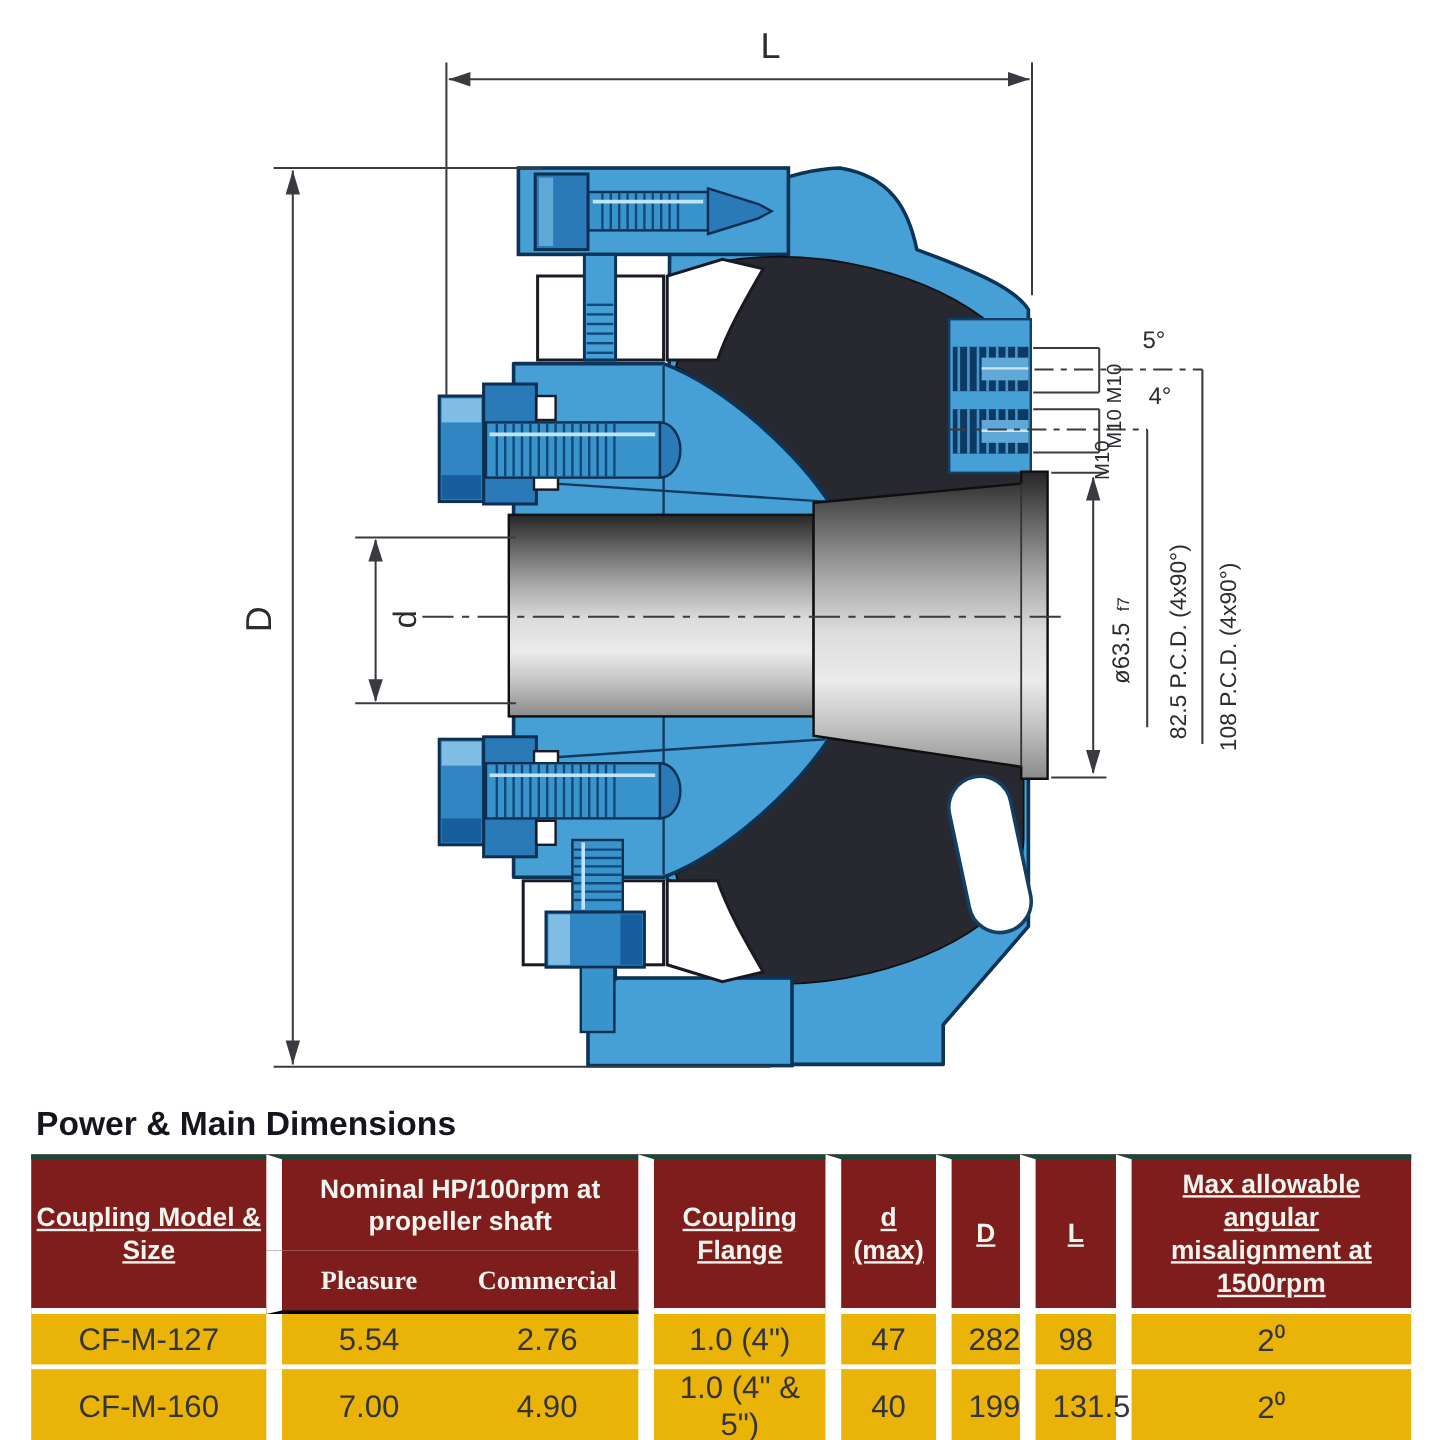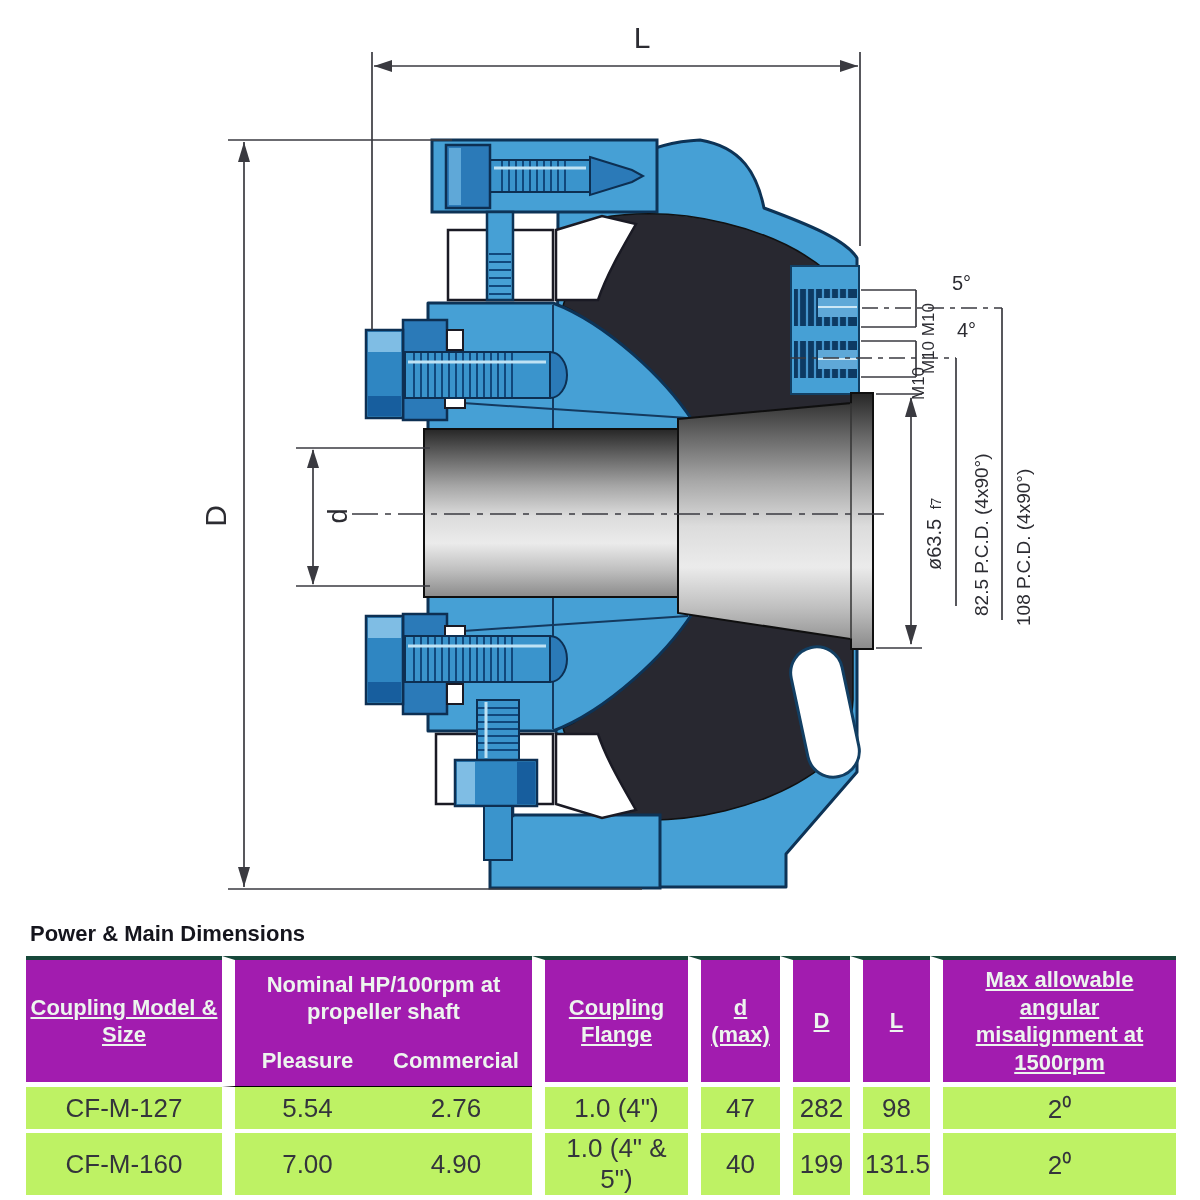--- a/index.html
+++ b/index.html
@@ -2,29 +2,29 @@
 <html><head>
 <meta charset="utf-8">
 <style>
   html,body{margin:0;padding:0;background:#fff;}
   .page{position:relative;width:1200px;height:1200px;background:#ffffff;overflow:hidden;
         font-family:"Liberation Sans", sans-serif;}
   .diagram{position:absolute;left:0;top:0;width:1200px;height:920px;}
   .diagram svg{display:block;}
 
   .tablock{position:absolute;left:26px;top:921px;width:1150px;}
-  .tbl-title{font-size:22px;font-weight:bold;color:#15151d;margin:0 0 9px 4px;letter-spacing:0px;}
+  .tbl-title{font-size:28px;font-weight:bold;color:#15151d;margin:0 0 9px 4px;letter-spacing:0px;}
   table.dim{border-collapse:separate;border-spacing:0;table-layout:fixed;width:1150px;}
-  table.dim th{background:#a21caf;color:#edf5ee;font-weight:bold;font-size:22px;line-height:1.25;
+  table.dim th{background:#7f1d1d;color:#edf5ee;font-weight:bold;font-size:22px;line-height:1.25;
                text-align:center;vertical-align:middle;padding:2px 3px;border-top:4px solid #17483a;}
   table.dim thead tr.sub th{border-top:none;height:46px;}
   table.dim th.rs{border-bottom:5px solid #ffffff;text-decoration:underline;}
-  table.dim thead tr.sub th{border-bottom:1px solid #000000;}
-  table.dim td{background:#bef264;color:#34343c;font-size:26px;text-align:center;
-               vertical-align:middle;height:42px;padding:0 2px;}
+  table.dim thead tr.sub th{border-bottom:3px solid #000000;font-family:Liberation Serif, serif;}
+  table.dim td{background:#eab308;color:#34343c;font-size:26px;text-align:center;
+               vertical-align:middle;height:42px;padding:0 14px;}
   table.dim tbody tr:first-child td{border-bottom:4px solid #ffffff;}
   .bl{border-left:13px solid #ffffff;}
   table.dim thead tr:first-child{height:80px;}
 </style>
 </head>
 <body>
 
 <div class="page">
   <div class="diagram">
     <svg width="1200" height="920" viewBox="0 0 1200 920">

